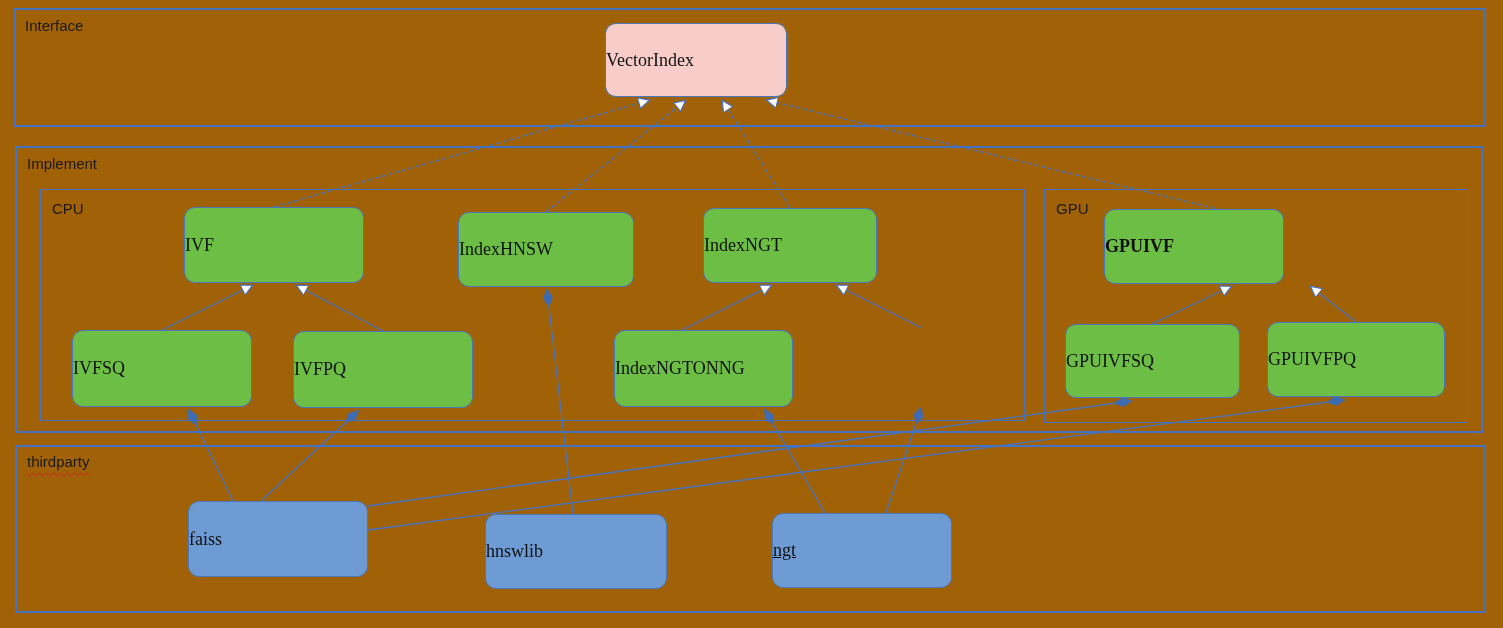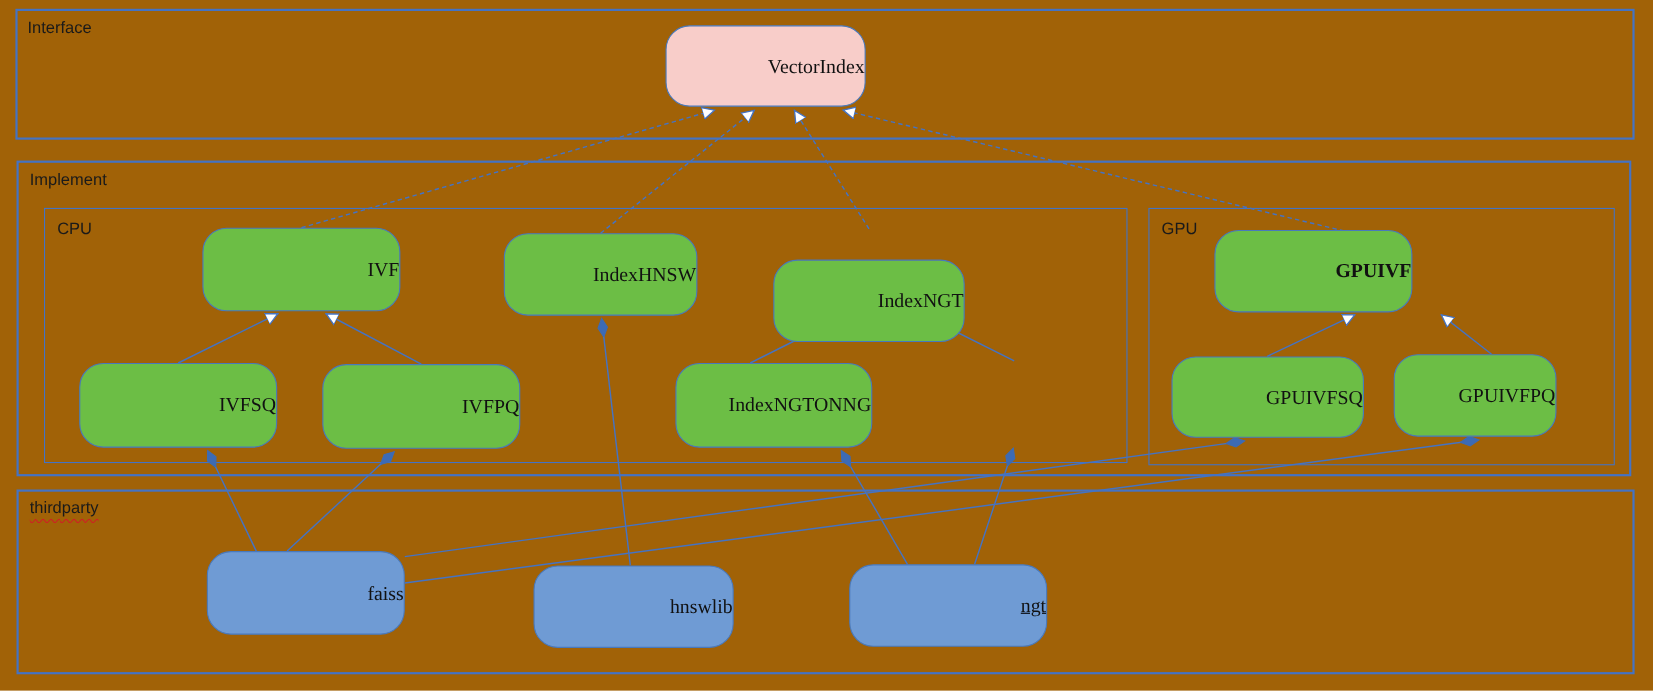--- a/index.html
+++ b/index.html
@@ -26,23 +26,23 @@
   }
   .sec-label.thirdparty{text-decoration-color:#1a1a1a;}
   .sec-label.thirdparty .wavy{
     text-decoration:underline wavy #cc2222;
     text-decoration-thickness:1px;
     text-underline-offset:5px;
   }
   .node{
     position:absolute;
     border:1.5px solid #4879bd;
-    border-radius:22px;
+    border-radius:11px;
     box-sizing:border-box;
-    display:flex;align-items:center;justify-content:flex-end;
+    display:flex;align-items:center;justify-content:flex-start;
     z-index:3;
   }
   .node .node-label{
     font-family:"Liberation Serif", serif;
     font-size:18px;
     color:#111111;
     white-space:nowrap;
   }
   .node.green{background:#6cbe45;}
   .node.blue{background:#6f9bd4;}
@@ -105,40 +105,40 @@
   <div class="node pink" style="left:605px;top:23px;width:182px;height:74px;">
     <span class="node-label">VectorIndex</span>
   </div>
 
   <div class="node green" style="left:184px;top:207px;width:180px;height:76px;">
     <span class="node-label">IVF</span>
   </div>
   <div class="node green" style="left:458px;top:212px;width:176px;height:75px;">
     <span class="node-label">IndexHNSW</span>
   </div>
-  <div class="node green" style="left:703px;top:208px;width:174px;height:75px;margin-top:28px;">
+  <div class="node green" style="left:703px;top:208px;width:174px;height:75px;">
     <span class="node-label">IndexNGT</span>
   </div>
   <div class="node green" style="left:72px;top:330px;width:180px;height:77px;">
     <span class="node-label">IVFSQ</span>
   </div>
   <div class="node green" style="left:614px;top:330px;width:179px;height:77px;">
     <span class="node-label">IndexNGTONNG</span>
   </div>
   <div class="node green" style="left:293px;top:331px;width:180px;height:77px;">
     <span class="node-label">IVFPQ</span>
   </div>
 
   <div class="node green" style="left:1104px;top:209px;width:180px;height:75px;font-weight:bold;">
     <span class="node-label">GPUIVF</span>
   </div>
   <div class="node green" style="left:1065px;top:324px;width:175px;height:74px;">
     <span class="node-label">GPUIVFSQ</span>
   </div>
-  <div class="node green" style="left:1267px;top:322px;width:148px;height:75px;padding-left:40px;">
+  <div class="node green" style="left:1267px;top:322px;width:178px;height:75px;">
     <span class="node-label">GPUIVFPQ</span>
   </div>
 
   <div class="node blue" style="left:188px;top:501px;width:180px;height:76px;">
     <span class="node-label">faiss</span>
   </div>
   <div class="node blue" style="left:485px;top:514px;width:182px;height:75px;">
     <span class="node-label">hnswlib</span>
   </div>
   <div class="node blue" style="left:772px;top:513px;width:180px;height:75px;text-decoration:underline;">

